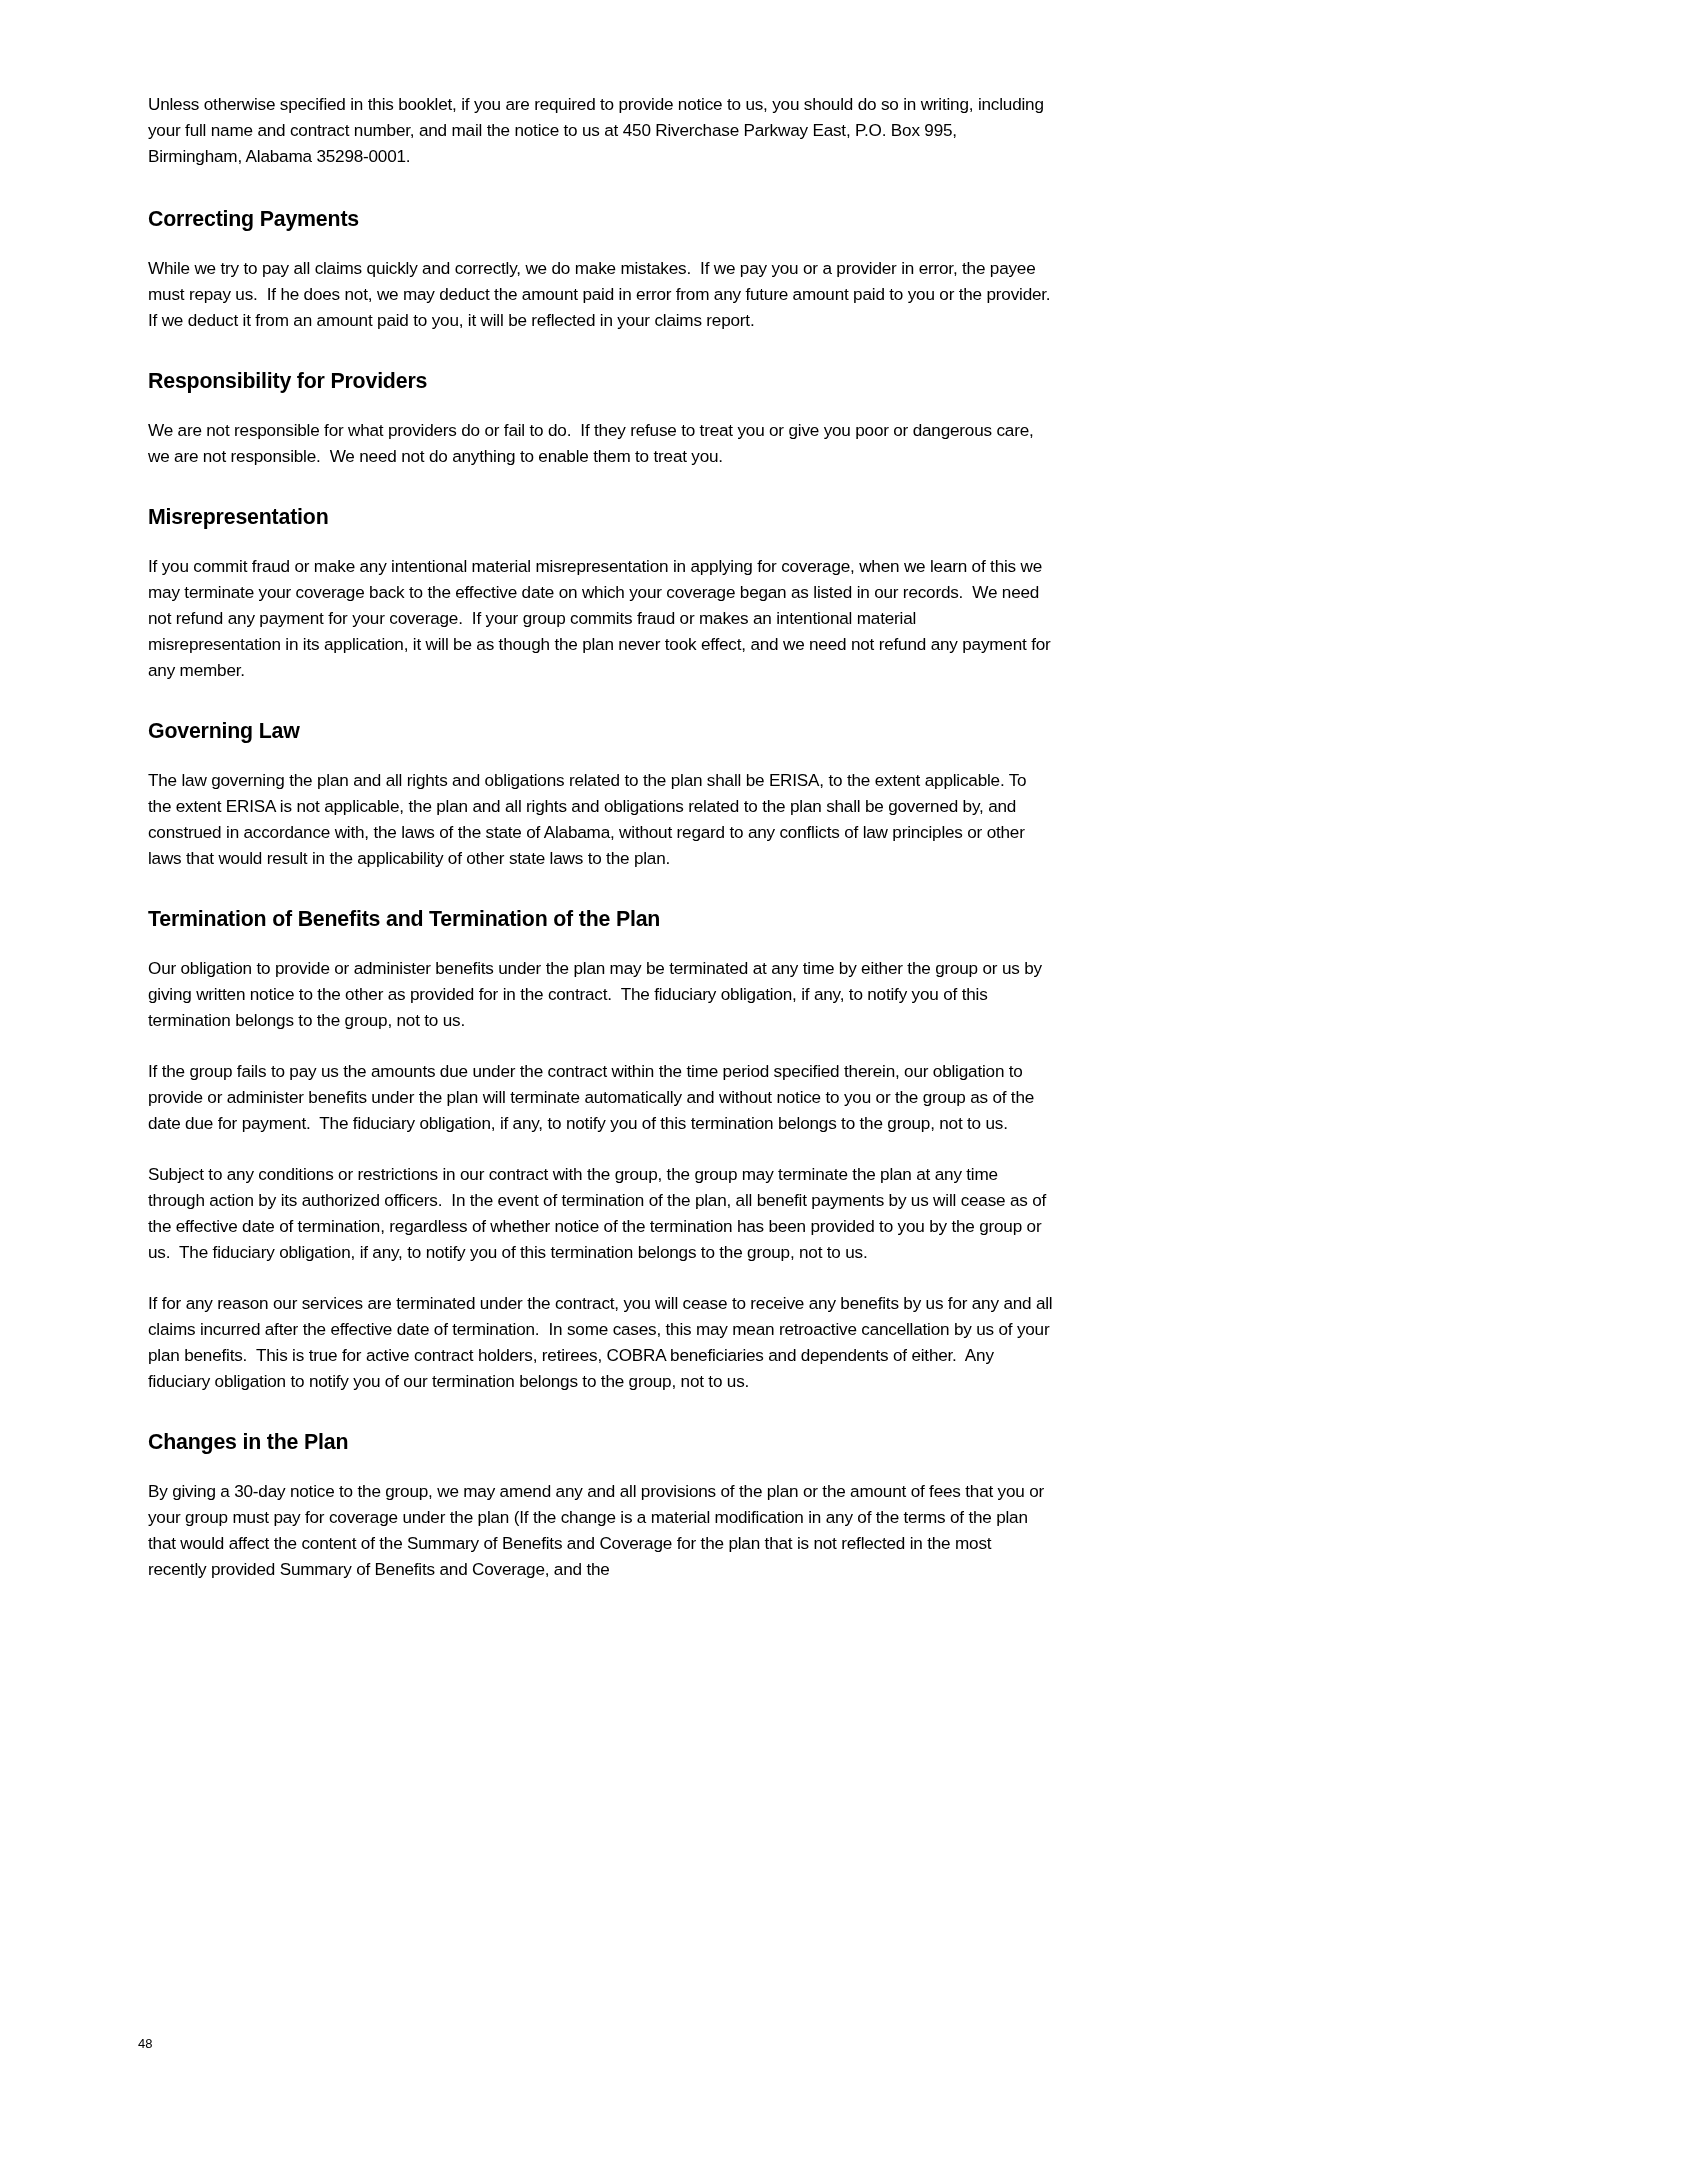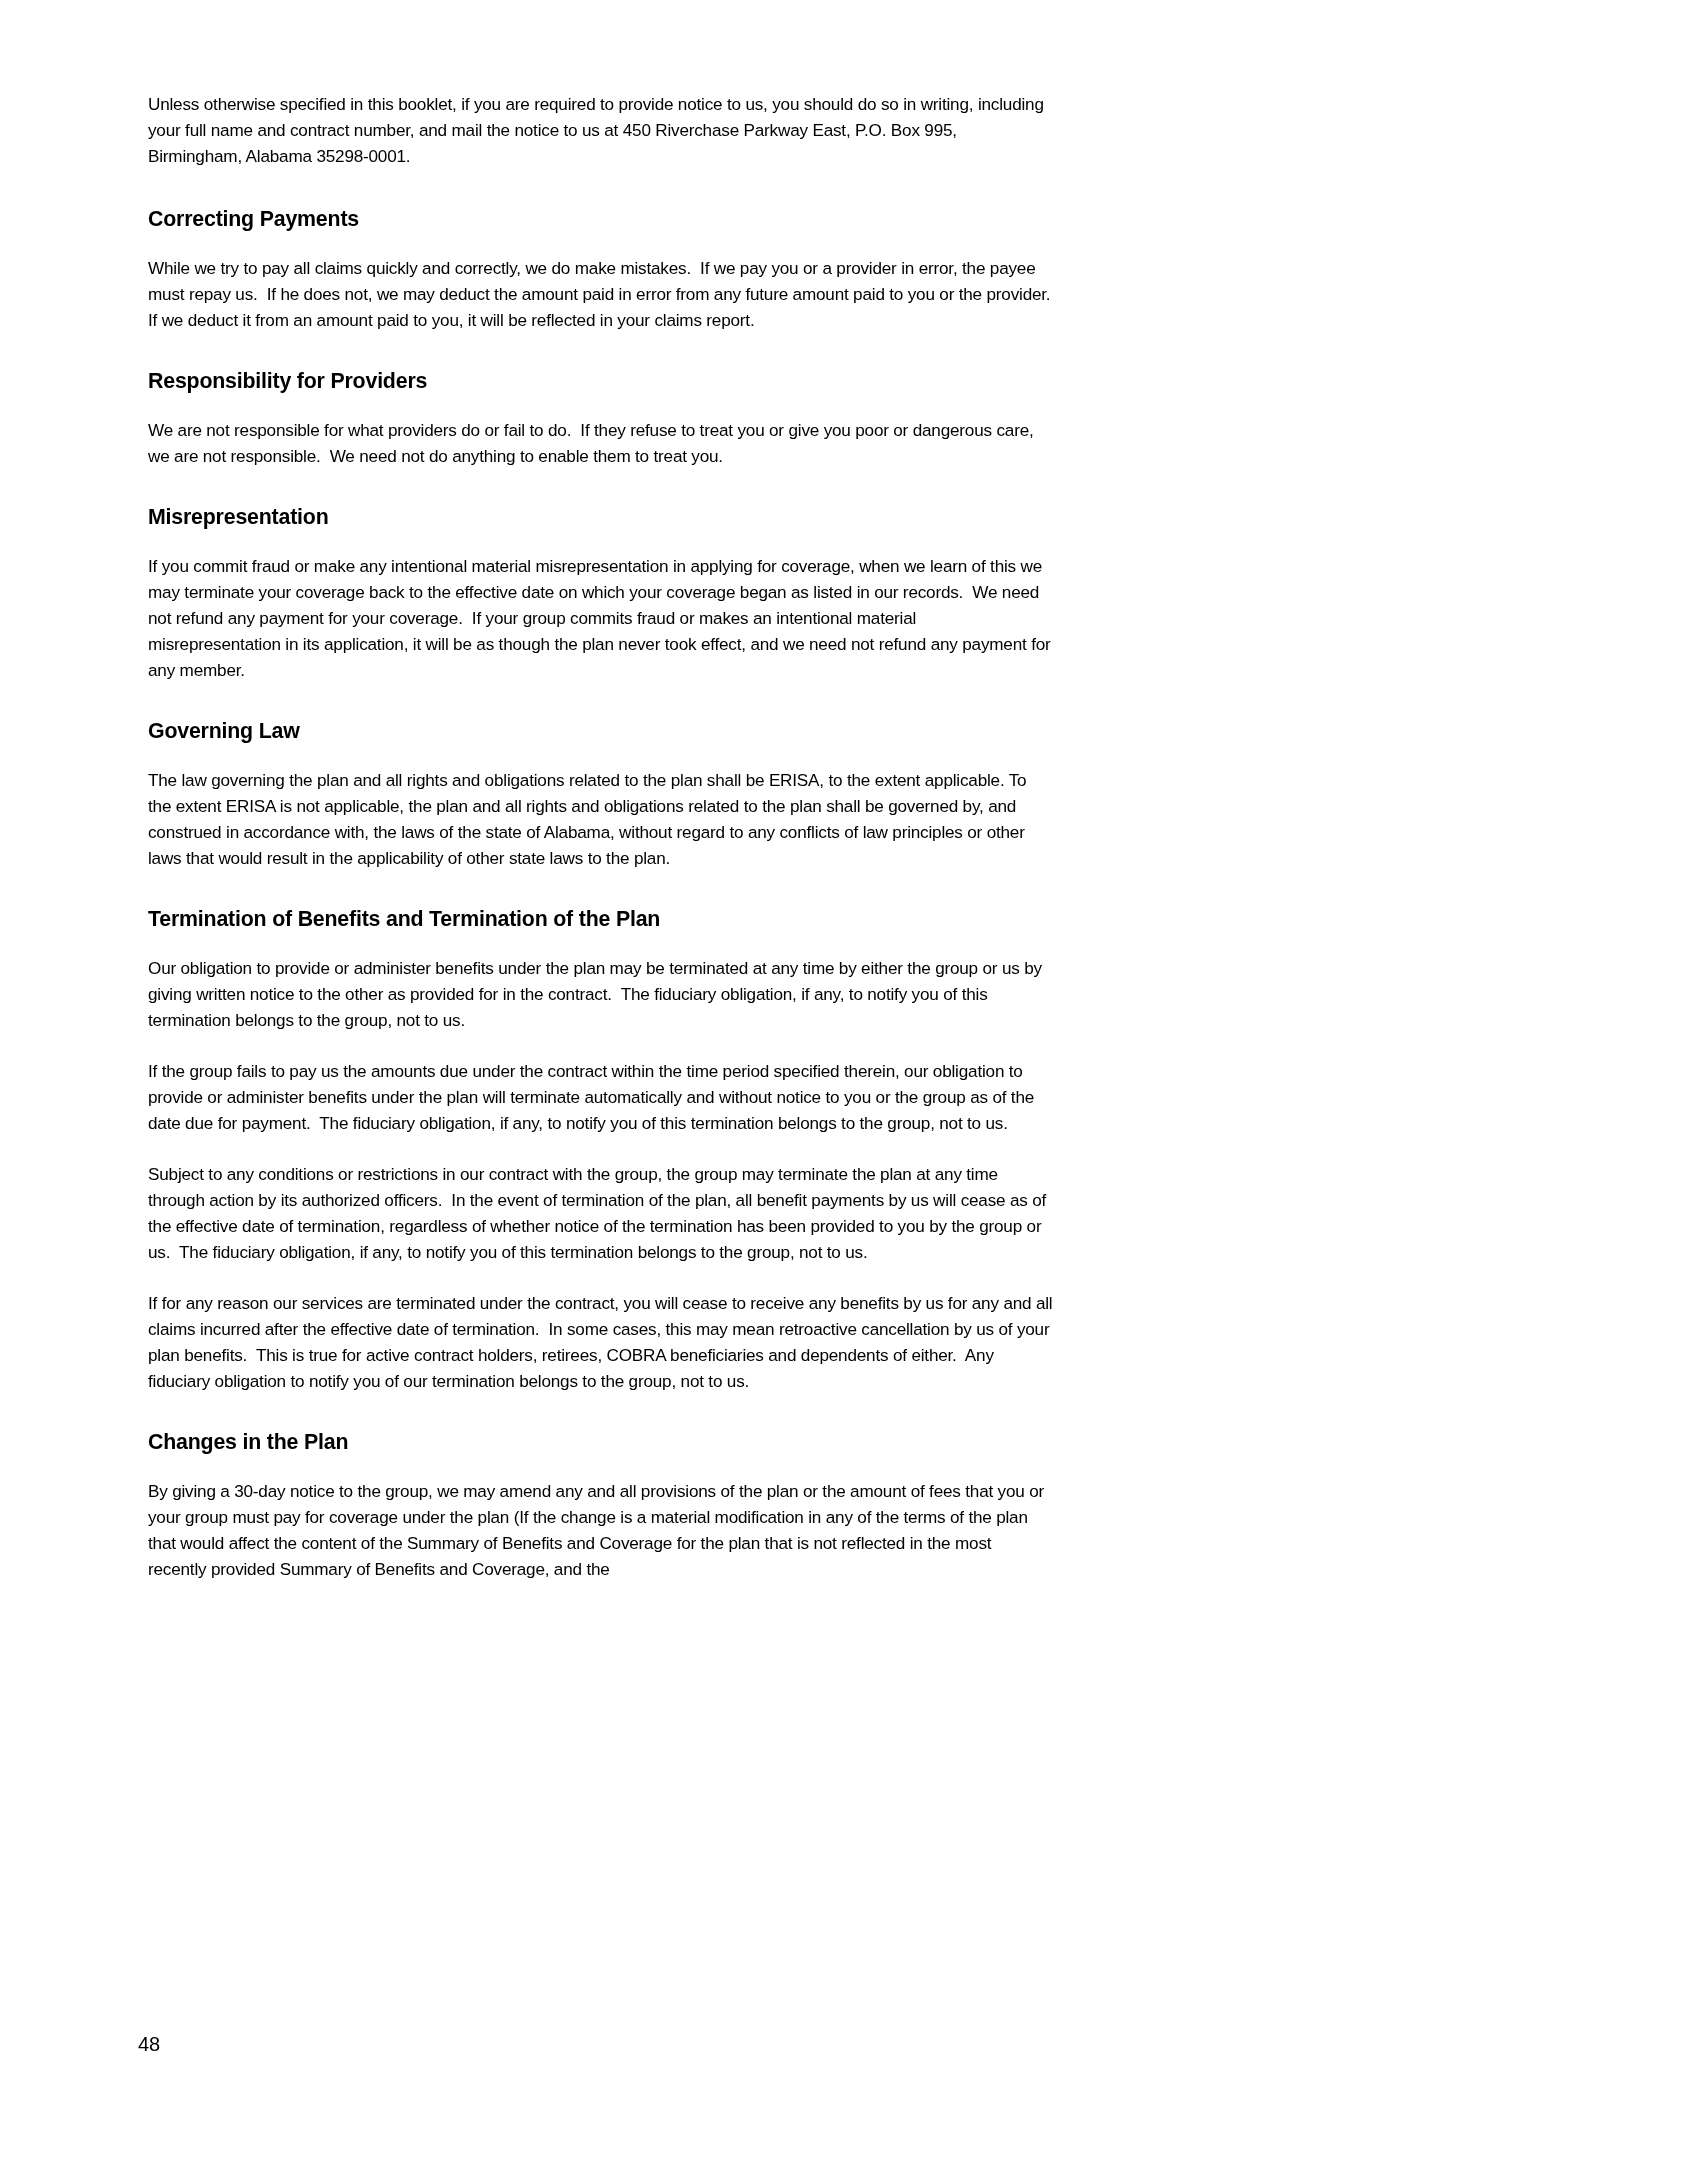--- a/index.html
+++ b/index.html
@@ -59,21 +59,21 @@
   }
 
   h2.heading.first {
     margin-top: 36px;
   }
 
   .page-number {
     position: absolute;
     left: 138px;
     top: 2033px;
-    font-size: 20px;
+    font-size: 13px;
     line-height: 22px;
     letter-spacing: -0.1px;
   }
 </style>
 </head>
 <body>
 
 <div class="page">
 
   <div class="content">

